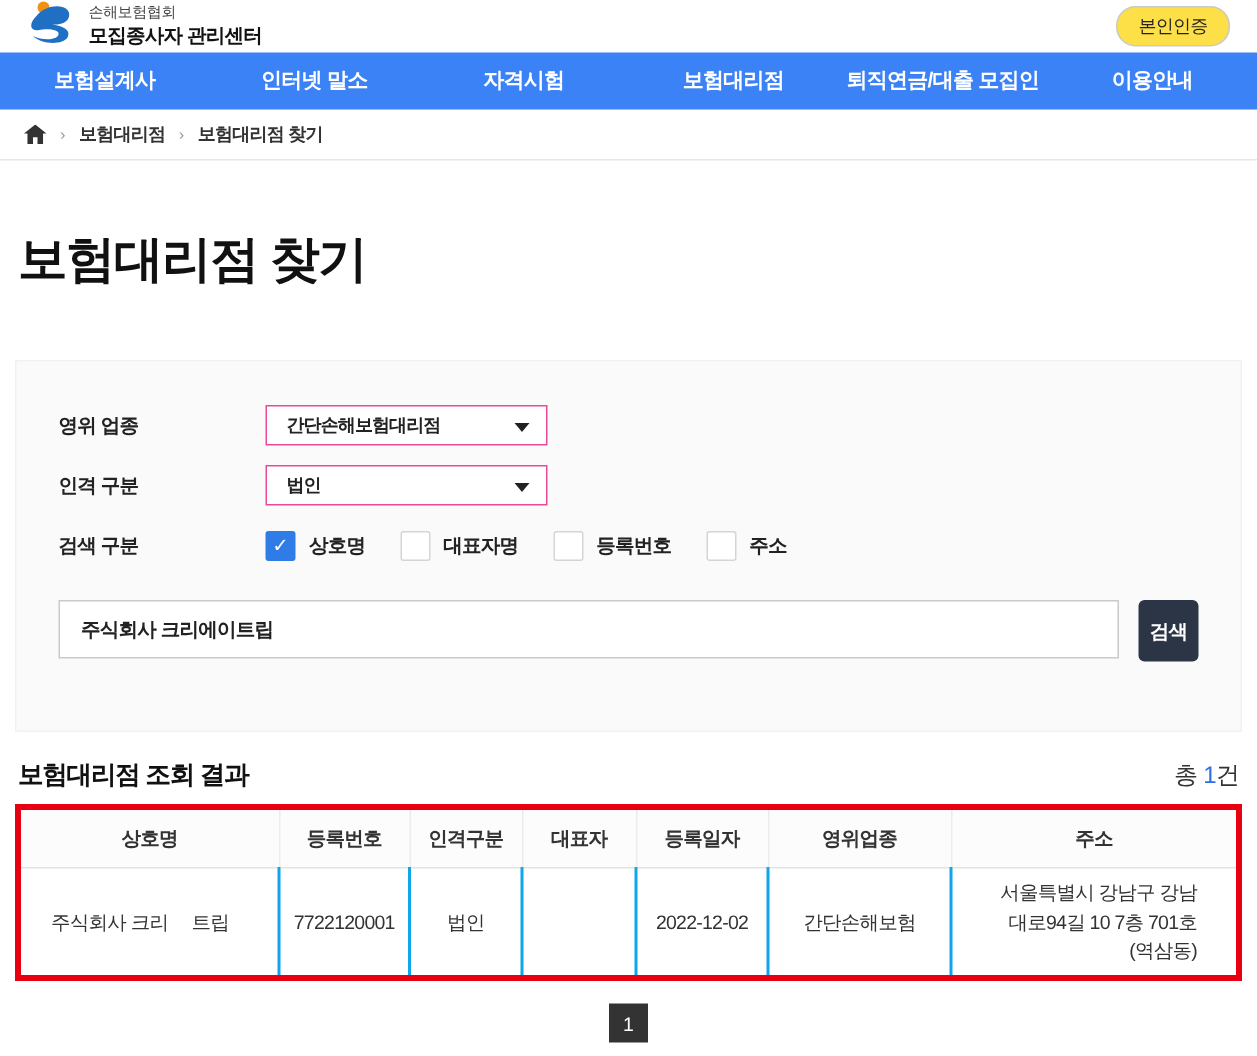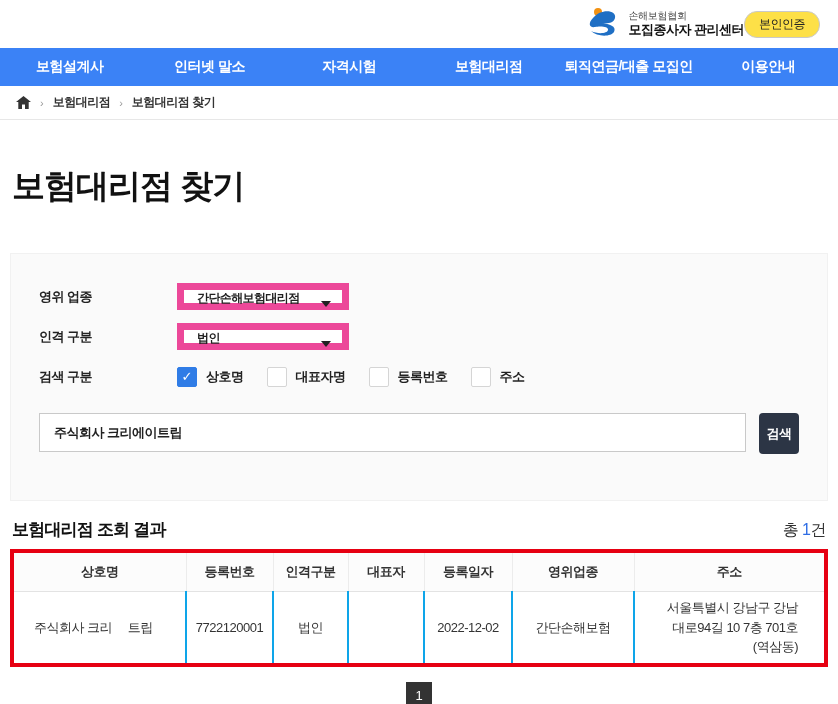--- a/index.html
+++ b/index.html
@@ -1,20 +1,20 @@
 <!DOCTYPE html>
 <html><head>
 <meta charset="utf-8">
 <style>
   * { margin:0; padding:0; box-sizing:border-box; }
   html,body { width:838px; height:704px; background:#fff; overflow:hidden;
     font-family:"Liberation Sans","DejaVu Sans",sans-serif; color:#222; }
 
   
-  .header { height:48px; display:flex; align-items:center; justify-content:flex-end; padding:0 18px; background:#fff; }
+  .header { height:35px; display:flex; align-items:center; justify-content:space-between; padding:0 18px; background:#fff; }
   .logo { display:flex; align-items:center; gap:7px; }
   .logo-text { display:flex; flex-direction:column; line-height:1.25; }
   .logo-line1 { font-size:10px; color:#444; letter-spacing:-0.3px; }
   .logo-line2 { font-size:13px; font-weight:bold; color:#111; letter-spacing:-0.5px; }
   .verify-btn { border:1px solid #c9c9c9; border-radius:13px; background:#fde047; padding:4px 14px;
     font-size:12px; color:#222; letter-spacing:-0.5px; cursor:pointer; font-family:inherit; }
 
   
   .nav { height:38px; background:#3b82f6; display:flex; align-items:stretch; }
   .nav-item { flex:1; display:flex; align-items:center; justify-content:center;
@@ -27,22 +27,22 @@
   .crumb { font-size:12px; color:#333; font-weight:bold; letter-spacing:-0.5px; cursor:pointer; }
   .home-icon { display:inline-flex; cursor:pointer; }
 
   
   .page-title { margin:44px 0 0 12px; font-size:33px; font-weight:800; color:#111; letter-spacing:-1px; }
 
   
   .panel { margin:44px 10px 0 10px; background:#fafafa; border:1px solid #f1f1f1; padding:29px 28px 46px 28px; }
   .form-row { display:flex; align-items:center; margin-bottom:13px; height:27px; }
   .form-label { width:138px; font-size:13px; font-weight:bold; color:#222; letter-spacing:-0.5px; }
-  .select-box { position:relative; width:172px; height:27px; background:#fff; border:7px solid #ec4899;
-    display:flex; padding:0 26px 0 13px; cursor:pointer; }
+  .select-box { position:relative; width:188px; height:27px; background:#fff; border:1px solid #ec4899;
+    display:flex; align-items:center; padding:0 26px 0 13px; cursor:pointer; }
   .select-value { font-size:12px; font-weight:bold; color:#222; letter-spacing:-0.6px; white-space:nowrap; }
   .select-arrow { position:absolute; right:11px; top:11px; width:0; height:0;
     border-left:5px solid transparent; border-right:5px solid transparent; border-top:6px solid #222; }
   .check-group { display:flex; align-items:center; gap:9px; margin-right:23px; }
   .checkbox { width:20px; height:20px; border:1px solid #d5d5d5; background:#fff; cursor:pointer;
     display:flex; align-items:center; justify-content:center; border-radius:2px; }
   .checkbox.checked { background:#2f7ce6; border-color:#2f7ce6; }
   .checkbox.checked::after { content:"✓"; color:#fff; font-size:13px; font-weight:bold; }
   .check-label { font-size:13px; font-weight:bold; color:#222; letter-spacing:-0.5px; }
   .search-row { display:flex; align-items:flex-start; margin-top:23px; gap:13px; }

